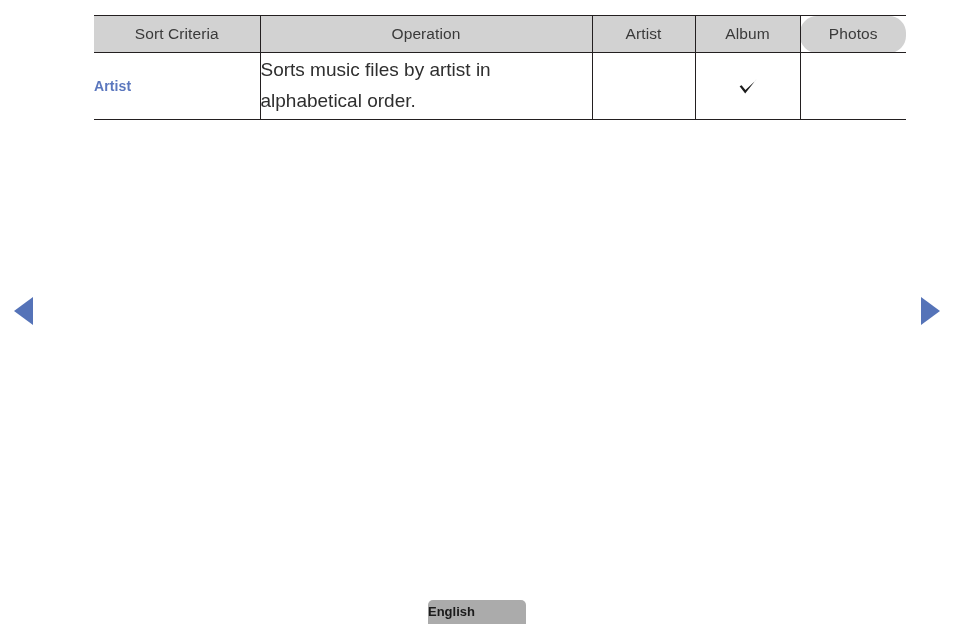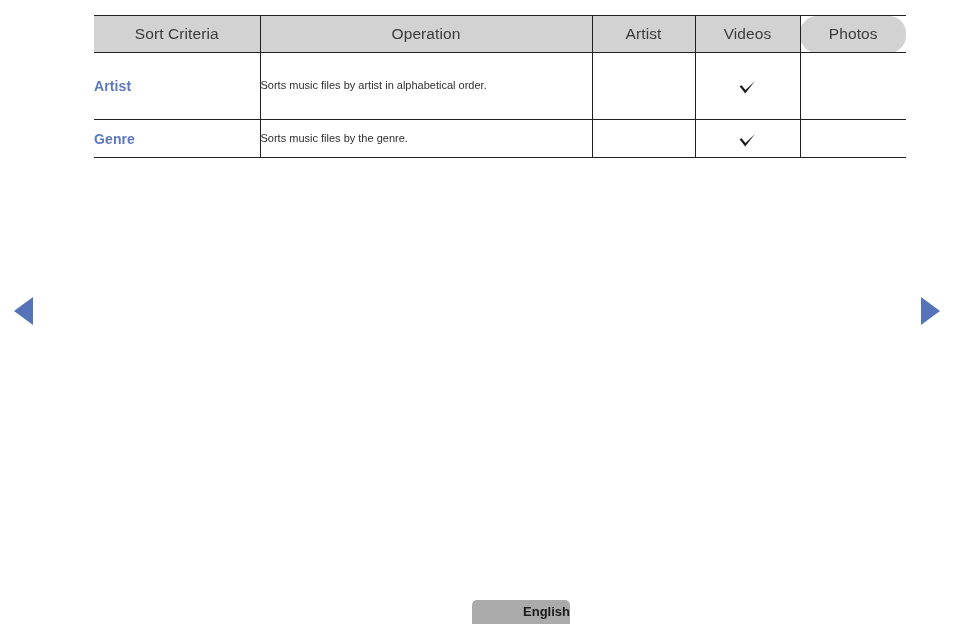--- a/index.html
+++ b/index.html
@@ -63,21 +63,21 @@
 
   .cell-criteria {
     padding-left: 3px;
     font-size: 14px;
     font-weight: bold;
     color: #5b77be;
     letter-spacing: .1px;
   }
   .cell-operation {
     padding: 0 8px 0 8px;
-    font-size: 11px;
+    font-size: 19px;
     color: #2f2f2f;
     line-height: 1.62;
   }
   .cell-mark {
     text-align: center;
   }
 
   .row-tall  td { height: 66px; }
   .row-mid   td { height: 63px; }
   .row-short td { height: 37px; }
@@ -118,75 +118,61 @@
     width: 98px;
     height: 24px;
     background: #ababab;
     border: none;
     border-radius: 5px 5px 0 0;
     color: #1b1b1b;
     font-family: "Liberation Sans", sans-serif;
     font-size: 13px;
     font-weight: bold;
     line-height: 22px;
-    text-align: right;
+    text-align: left;
     cursor: pointer;
     padding: 0;
-    margin-left: 44px;
   }
 </style>
 </head>
 <body>
 
 <table id="manual-table">
   <colgroup>
     <col class="c-criteria">
     <col class="c-operation">
     <col class="c-videos">
     <col class="c-music">
     <col class="c-photos">
   </colgroup>
   <thead>
     <tr>
       <th>Sort Criteria</th>
       <th>Operation</th>
       <th>Artist</th>
-      <th>Videos</th>
+      <th>Album</th>
       <th>Photos</th>
     </tr>
   </thead>
   <tbody>
     <tr class="row-tall">
       <td class="cell-criteria">Artist</td>
       <td class="cell-operation">Sorts music files by artist in alphabetical order.</td>
       <td class="cell-mark"></td>
       <td class="cell-mark">
         <span class="check">
           <svg viewBox="0 0 24 24" width="24" height="24" aria-hidden="true">
             <path d="M3.6 12.2 L9.2 19.4 L20.6 4.9 L19.1 7.0 L9.4 16.1 L5.6 11.3 Z" fill="#1c1c1c"></path>
           </svg>
         </span>
       </td>
       <td class="cell-mark"></td>
     </tr>
 
 
-    <tr class="row-short">
-      <td class="cell-criteria">Genre</td>
-      <td class="cell-operation">Sorts music files by the genre.</td>
-      <td class="cell-mark"></td>
-      <td class="cell-mark">
-        <span class="check">
-          <svg viewBox="0 0 24 24" width="24" height="24" aria-hidden="true">
-            <path d="M3.6 12.2 L9.2 19.4 L20.6 4.9 L19.1 7.0 L9.4 16.1 L5.6 11.3 Z" fill="#1c1c1c"></path>
-          </svg>
-        </span>
-      </td>
-      <td class="cell-mark"></td>
-    </tr>
 
   </tbody>
 </table>
 
 <div class="nav-arrow" id="nav-prev"></div>
 <div class="nav-arrow" id="nav-next"></div>
 
 <button id="language-button">English</button>
 
 </body></html>

